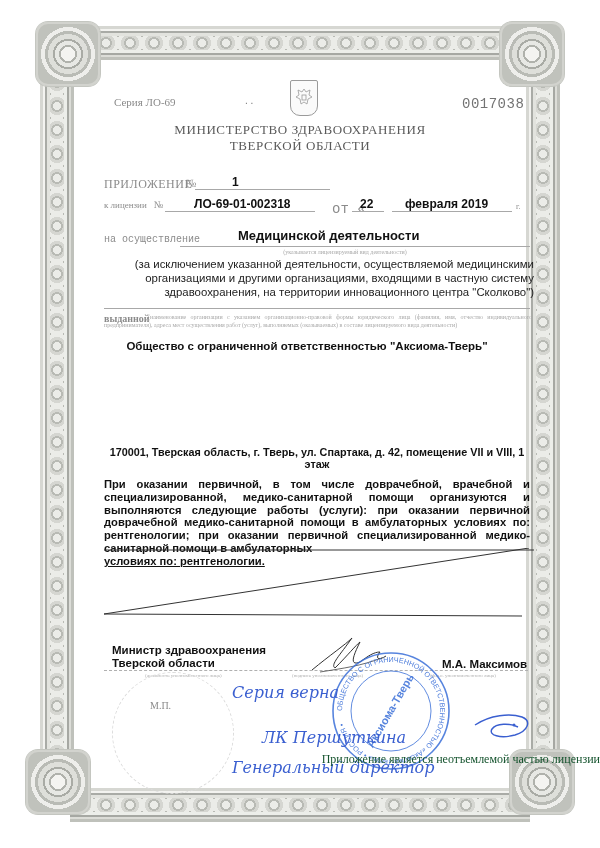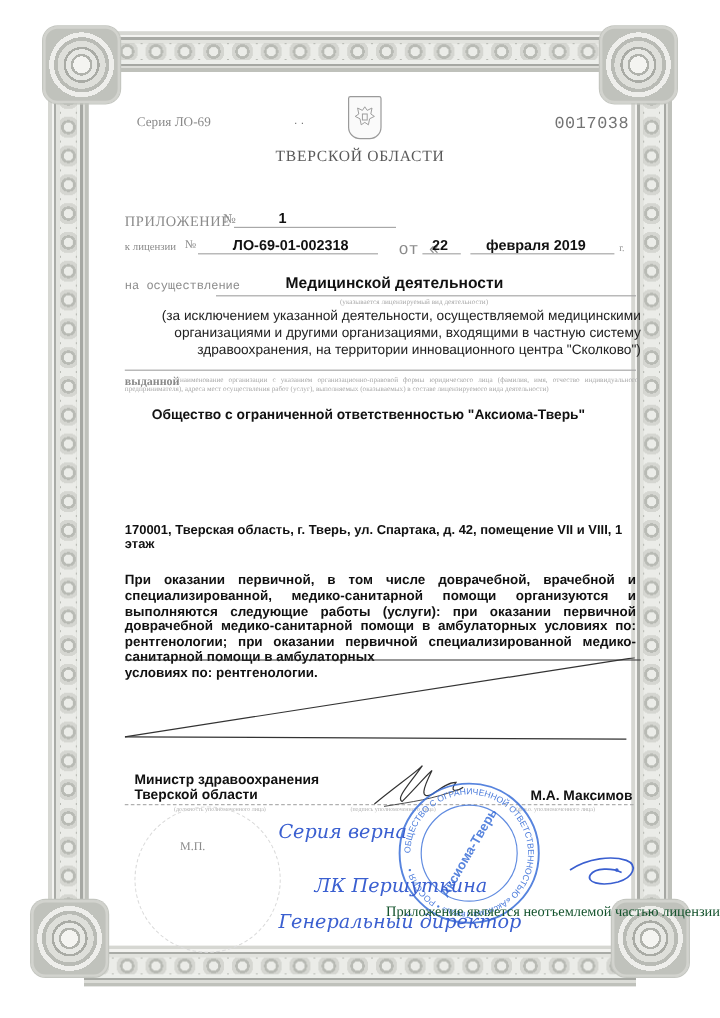--- a/index.html
+++ b/index.html
@@ -72,24 +72,24 @@
     .osush-line { left: 180px; top: 246px; width: 350px; }
     .osush-val { left: 238px; top: 228px; font-size: 13px; }
     .osush-hint { left: 0; right: 0; top: 249px; text-align:center; font-size: 6px; color:#aaa; padding-left: 90px; }
     .exclusion { left: 104px; right: 66px; top: 257px; text-align:right; font-size: 11.4px; line-height: 14px; color:#222; }
 
     .vydan-line { left: 104px; top: 308px; width: 426px; }
     .vydan-lbl { left: 104px; top: 313px; font-size: 10px; font-weight: bold; color:#8a8a8a; }
     .vydan-hint { left: 104px; right: 68px; top: 314px; font-size: 6px; line-height: 7.5px; color:#aaa; text-indent: 44px; text-align: justify; }
     .org-name { left: 0; right: 0; top: 340px; text-align:center; font-weight:bold; font-size: 11.5px; color:#111; padding-left: 14px; }
 
-    .address { left: 104px; right: 70px; top: 436px; font-weight: bold; font-size: 10.8px; color:#111; }
+    .address { left: 104px; right: 70px; top: 446px; text-align:center; font-weight: bold; font-size: 10.8px; color:#111; }
 
     .works { left: 104px; right: 70px; top: 478px; font-weight:bold; font-size: 11.2px; line-height: 12.8px; color:#111; text-align: justify; }
-    .works-last { }
+    .works-last { text-decoration: underline; }
 
     .z-lines { left: 104px; top: 548px; width: 430px; height: 70px; }
 
     .minister { left: 112px; top: 644px; font-weight:bold; font-size: 11.5px; line-height: 13px; color:#111; }
     .min-line { left: 104px; top: 670px; width: 424px; border-bottom: 1px dashed #b0b0b0; }
     .min-hint-1 { left: 145px; top: 673px; font-size: 5px; color:#b0b0b0; }
     .min-hint-2 { left: 292px; top: 673px; font-size: 5px; color:#b0b0b0; }
     .min-hint-3 { left: 430px; top: 673px; font-size: 5px; color:#b0b0b0; }
     .signer { left: 442px; top: 658px; font-weight:bold; font-size: 11.5px; color:#111; }
 
@@ -123,20 +123,21 @@
 <div class="abs series serif">Серия ЛО-69</div>
 <div class="abs dots">. .</div>
 <div class="abs emblem">
   <svg width="18" height="22" viewBox="0 0 18 22">
     <path d="M9 2 L11 5 L15 3 L14 8 L17 10 L13 12 L12 17 L9 15 L6 17 L5 12 L1 10 L4 8 L3 3 L7 5 Z" fill="none" stroke="#9a9a9a" stroke-width="0.8"></path>
     <rect x="7" y="8" width="4" height="5" fill="none" stroke="#9a9a9a" stroke-width="0.8"></rect>
   </svg>
 </div>
 <div class="abs number">0017038</div>
 <div class="abs ministry serif">
+  <div>МИНИСТЕРСТВО ЗДРАВООХРАНЕНИЯ</div>
   <div>ТВЕРСКОЙ ОБЛАСТИ</div>
 </div>
 
 <div class="abs lbl prilozh-lbl">ПРИЛОЖЕНИЕ</div>
 <div class="abs lbl prilozh-num-lbl">№</div>
 <div class="uline prilozh-line"></div>
 <div class="val prilozh-val">1</div>
 
 <div class="abs lbl lic-lbl">к лицензии</div>
 <div class="abs lbl lic-num-lbl">№</div>

